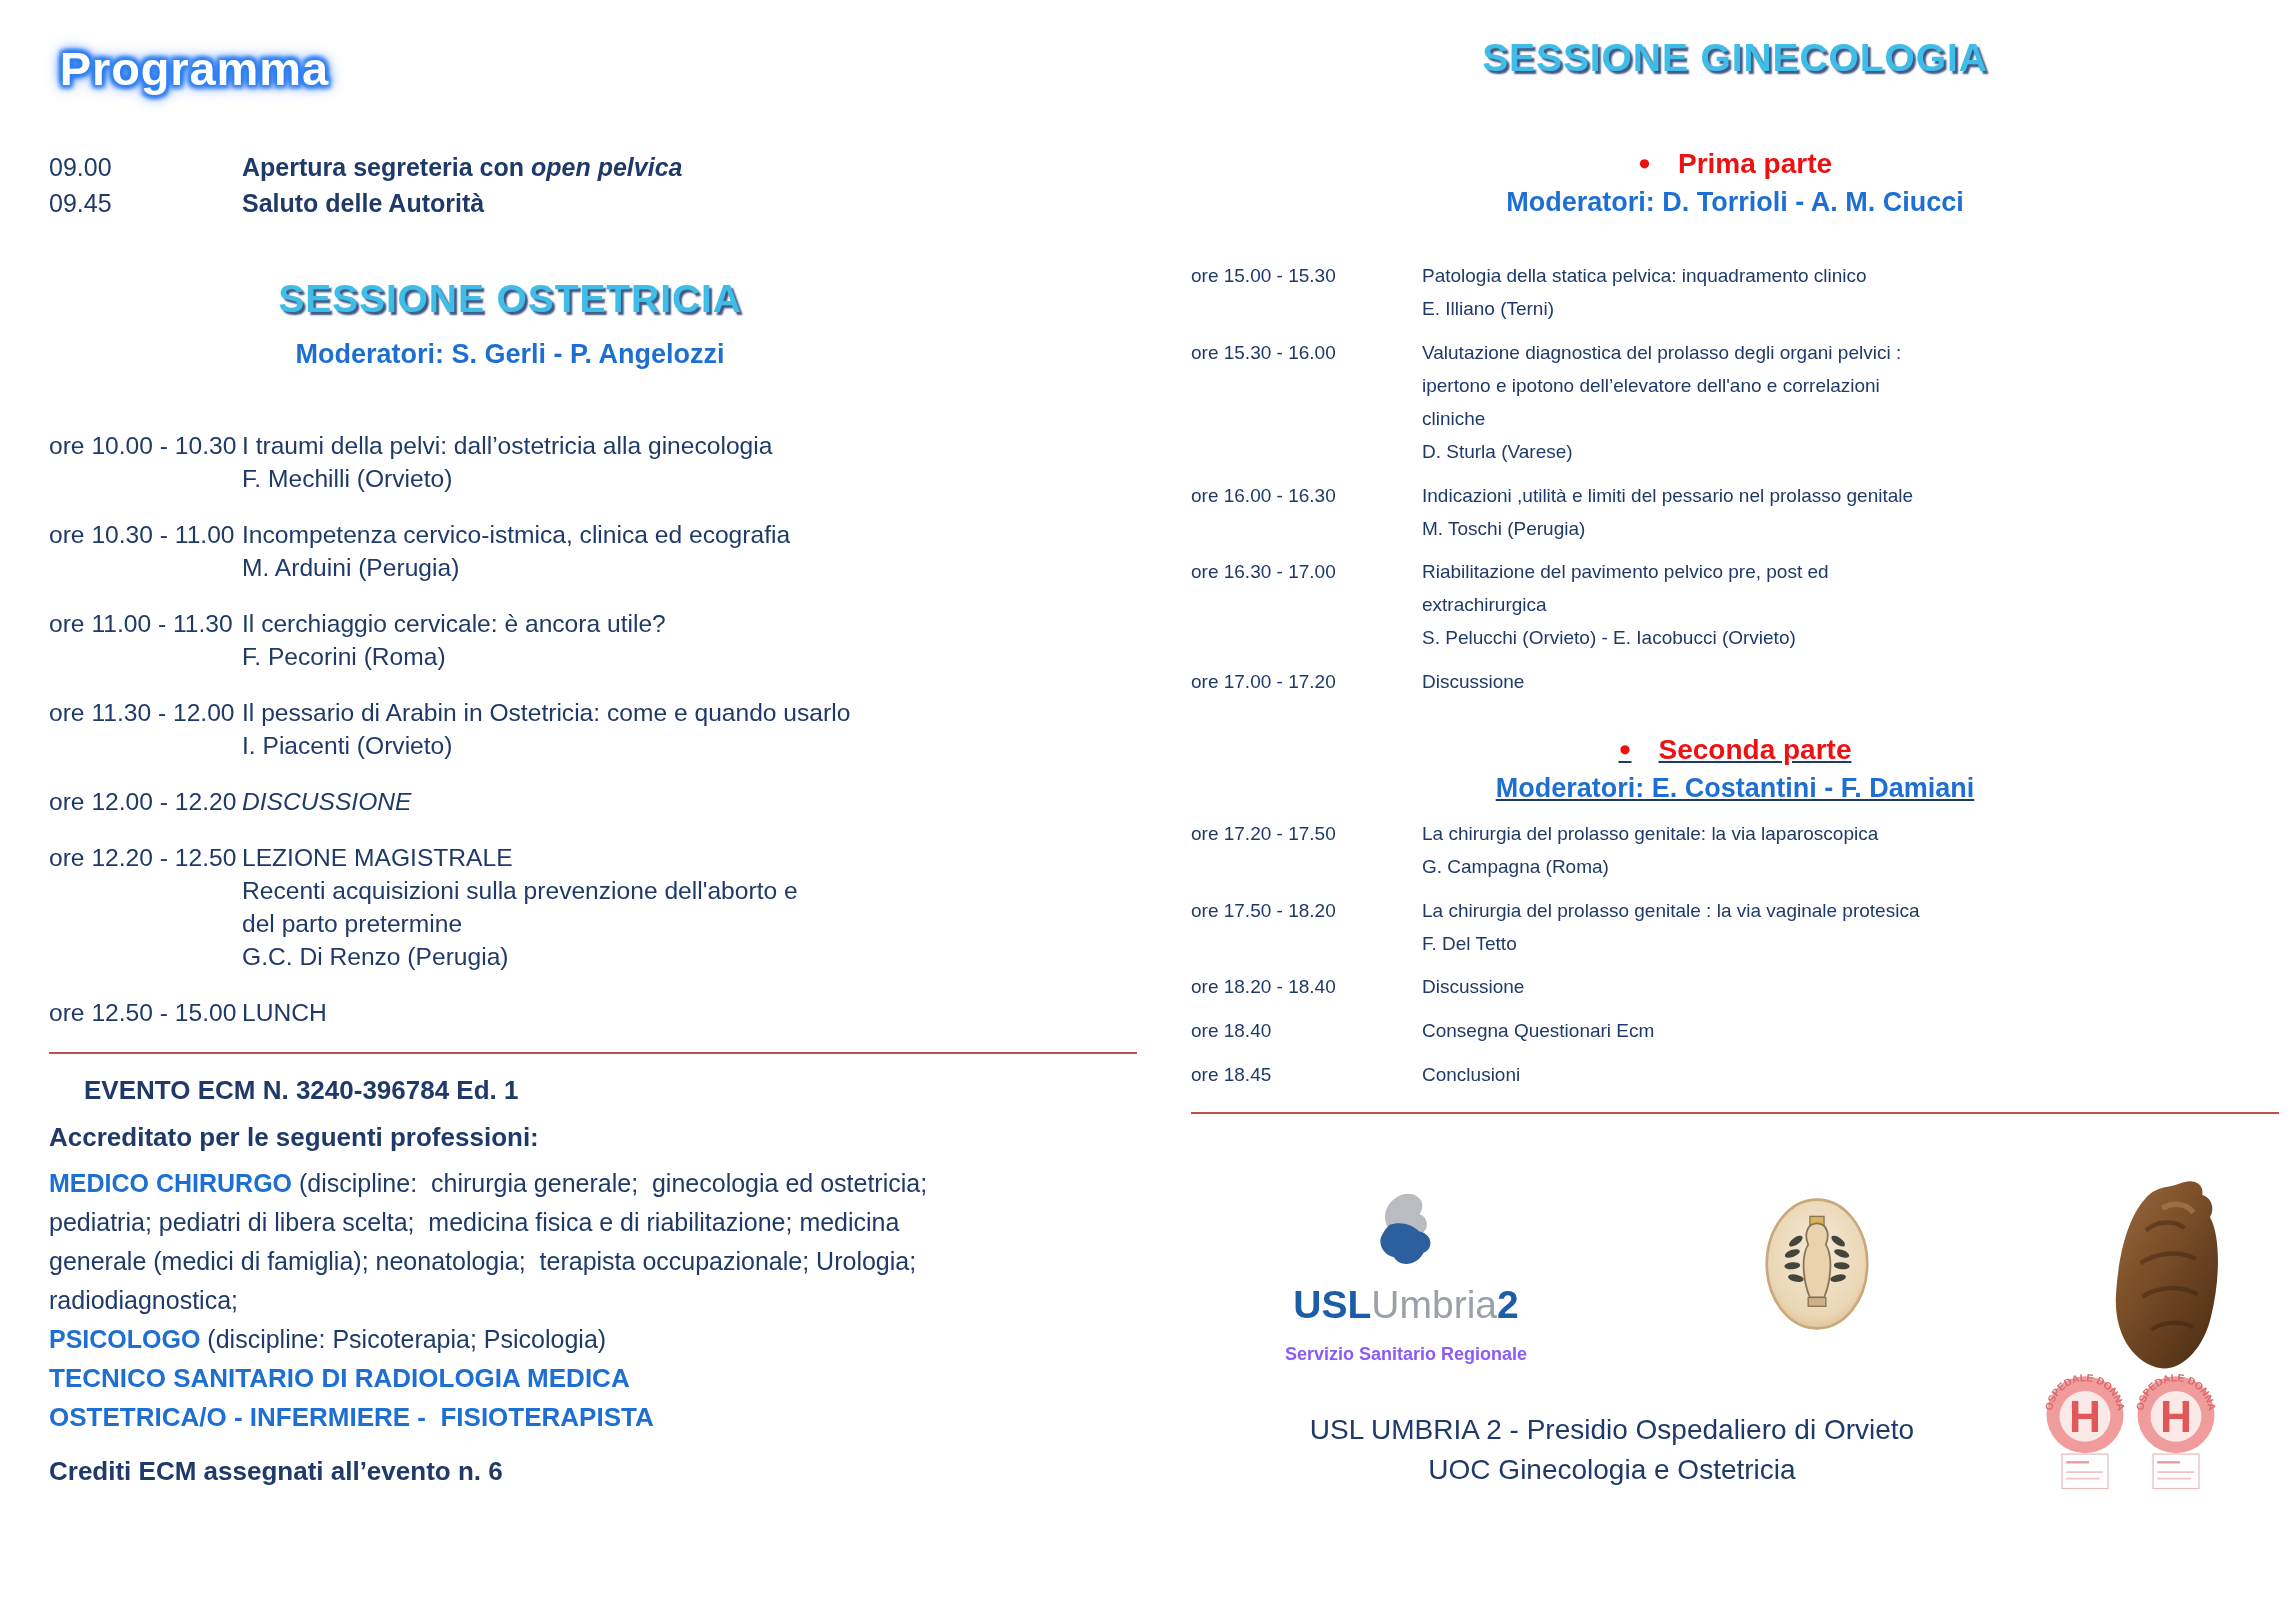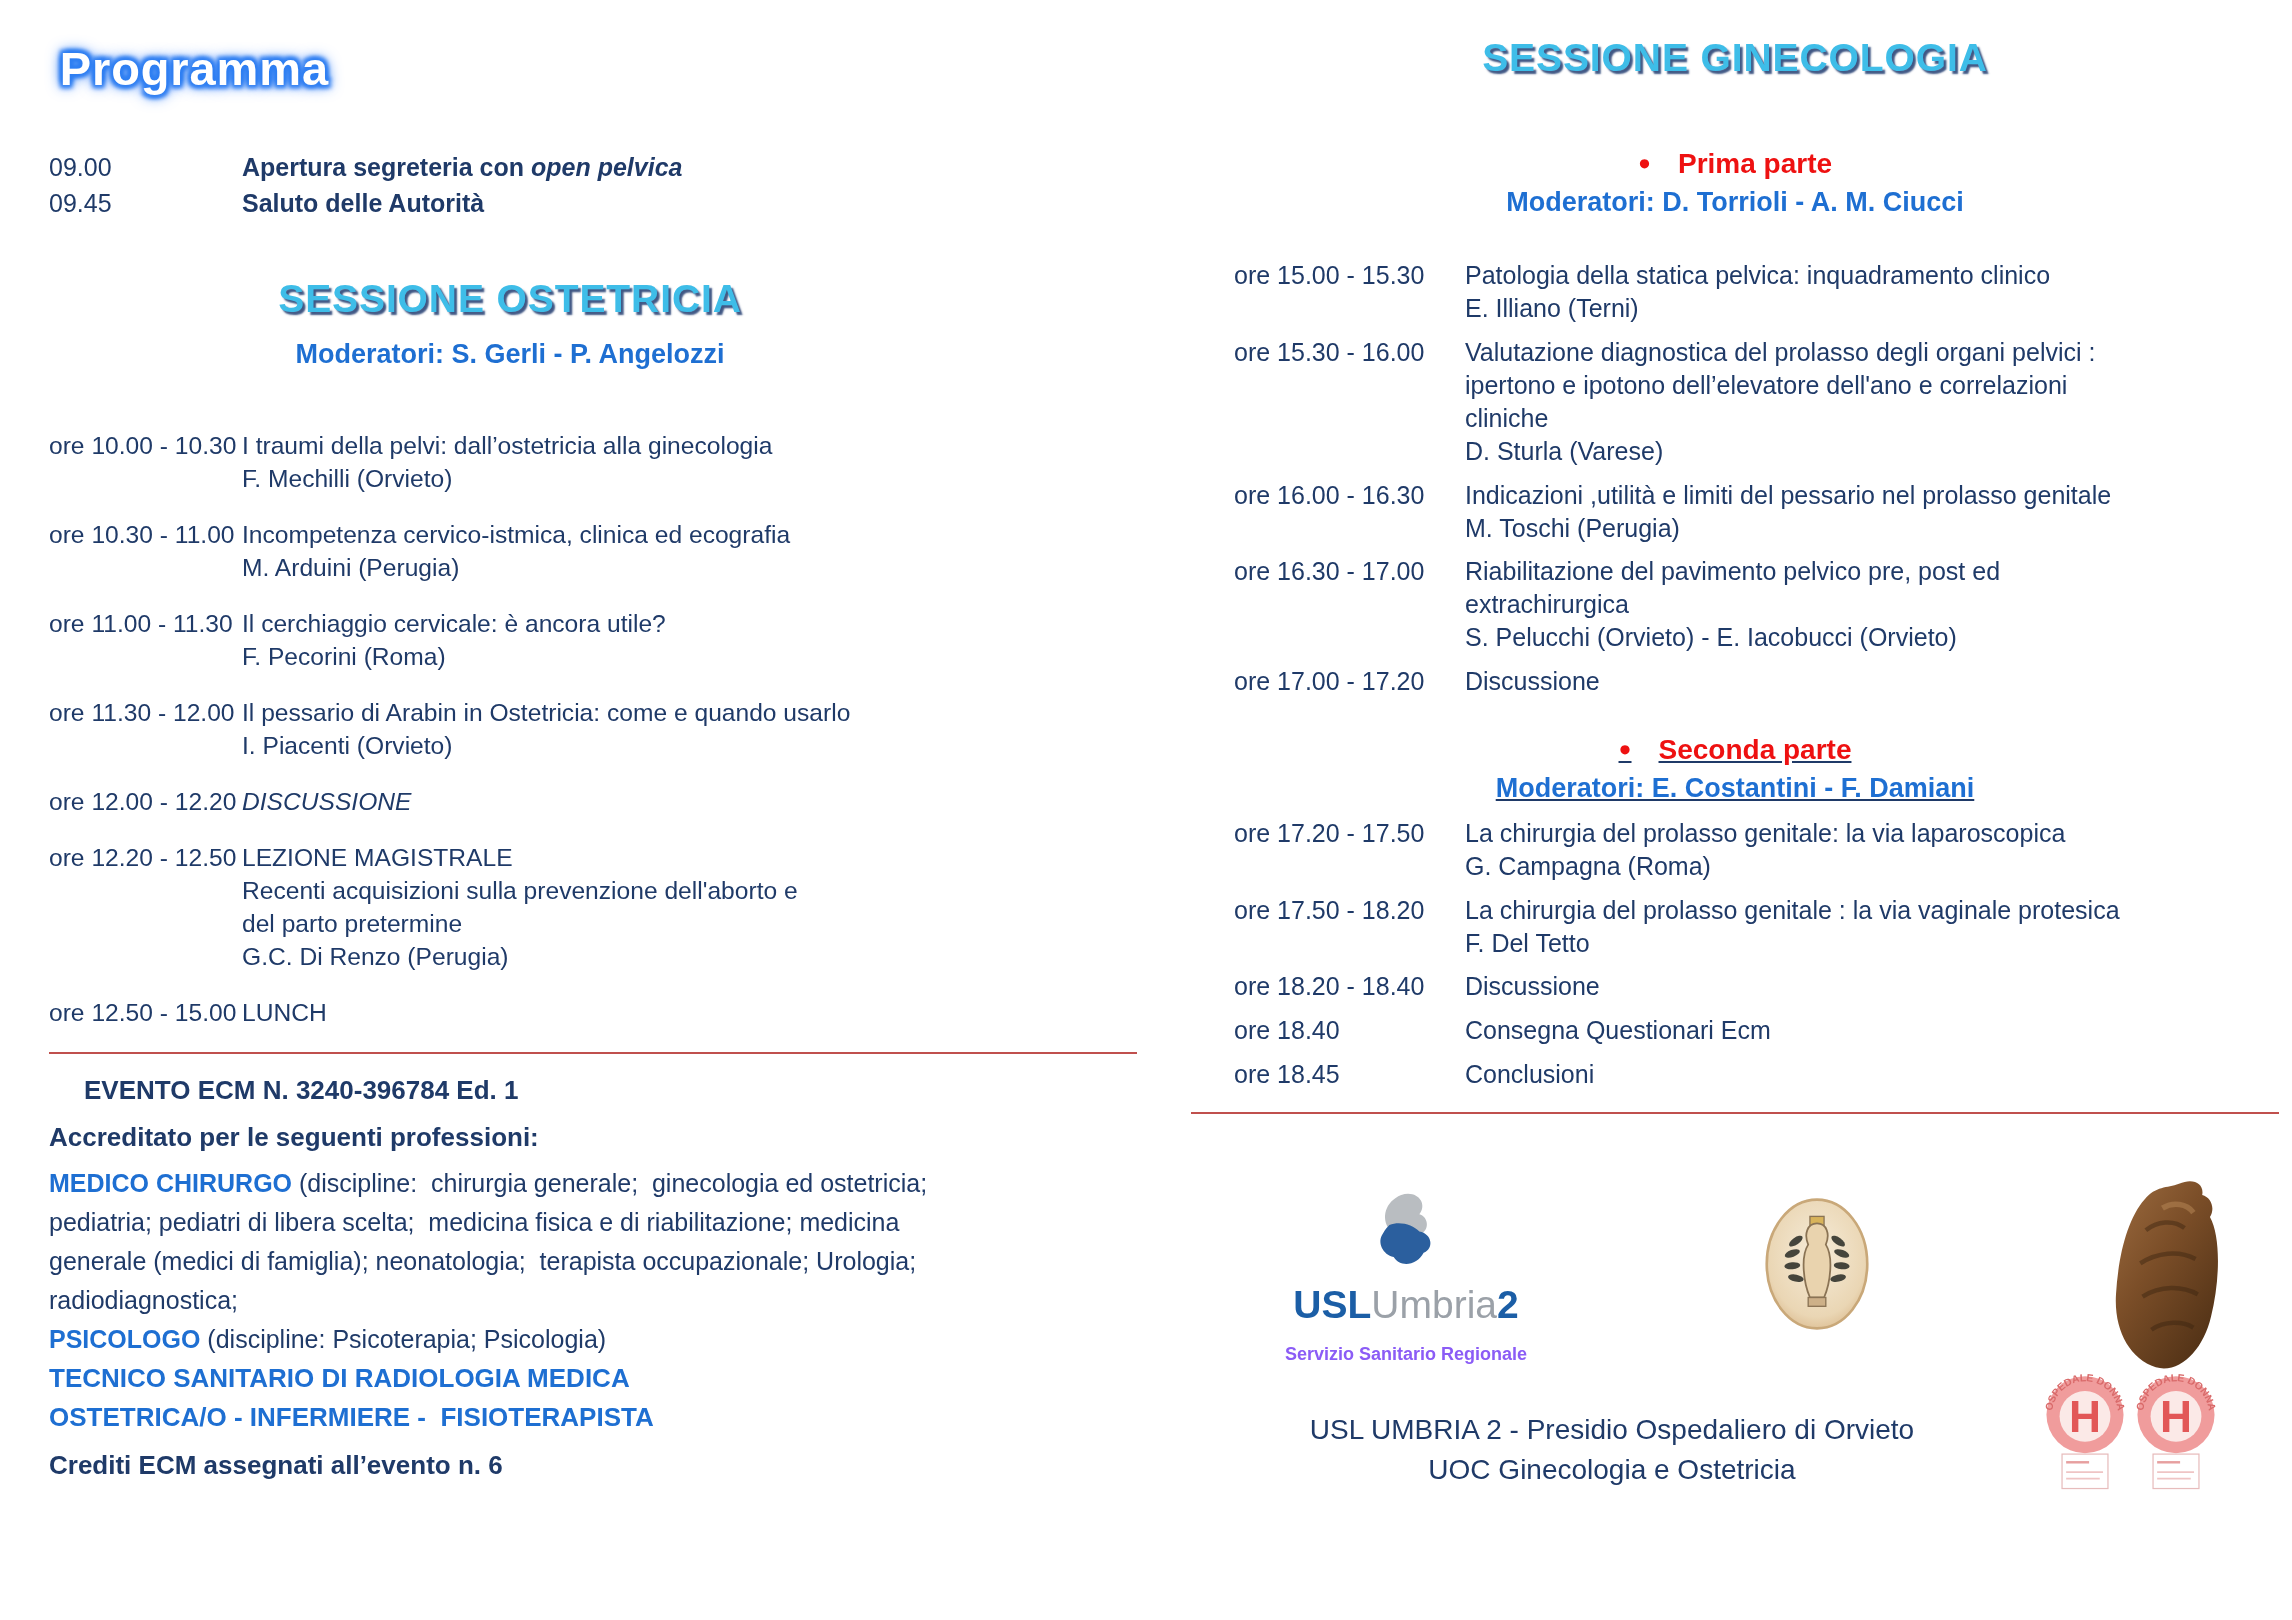--- a/index.html
+++ b/index.html
@@ -42,30 +42,30 @@
   .row.em .x{font-style:italic;}
   .row.gap-top{margin-top:18px;}
 
   hr.rule{border:none;border-top:2.7px solid #c0504d;margin:21.5px 0 0 0;width:100%;}
 
   .ecm-line{margin-top:21.5px;font-size:26px;font-weight:700;margin-left:35px;}
   .accred{margin-top:16px;font-size:26px;font-weight:700;}
   .prof{margin-top:10.7px;font-size:25px;line-height:39px;white-space:pre-wrap;}
   .prof .lead{color:#1e6fd2;font-weight:700;}
   .prof-bold{font-size:26px;line-height:39px;font-weight:700;color:#1e6fd2;white-space:pre-wrap;}
-  .credits{margin-top:13px;font-size:26px;font-weight:700;}
+  .credits{margin-top:19px;font-size:26px;font-weight:700;}
 
   
   .part-head{margin-top:66px;text-align:center;}
   .part-head.second{margin-top:34px;text-decoration:underline;}
   .bullet-line{font-size:28px;font-weight:700;color:#ee1111;line-height:34px;}
   .bullet-line .dot{font-size:21.5px;margin-right:27px;vertical-align:2.7px;}
   .mods2{margin-top:3.6px;text-align:center;font-size:27px;font-weight:700;color:#1e6fd2;line-height:36px;}
 
-  .sched2{margin-top:39px;font-size:25px;margin-left:43px;}
+  .sched2{margin-top:39px;font-size:19px;}
   .sched2 .row{margin-bottom:10.7px;}
   .sched2 .row .t{width:231px;}
   .sched2.part2{margin-top:10.7px;}
 
   
   .logos{position:relative;margin-top:27px;height:448px;}
   .usl-logo{position:absolute;left:63px;top:45px;width:304px;text-align:center;}
   .usl-word{font-size:39px;line-height:41px;margin-top:2px;}
   .usl-word .b{font-weight:700;color:#1b5ea6;}
   .usl-word .g{font-weight:400;color:#9ba1a8;}

